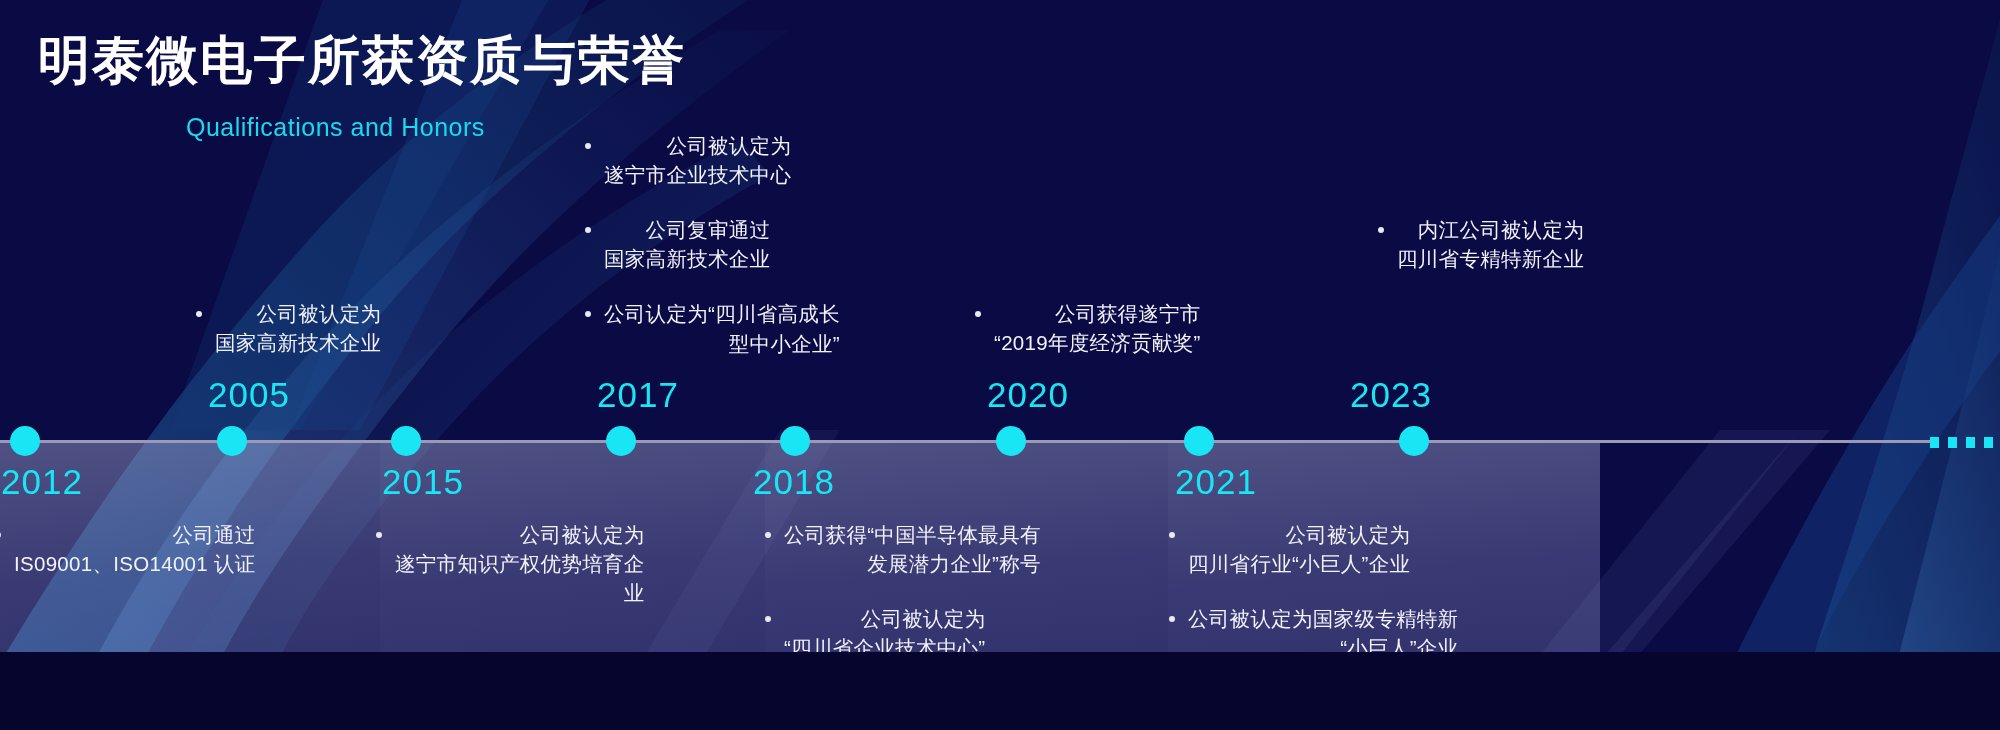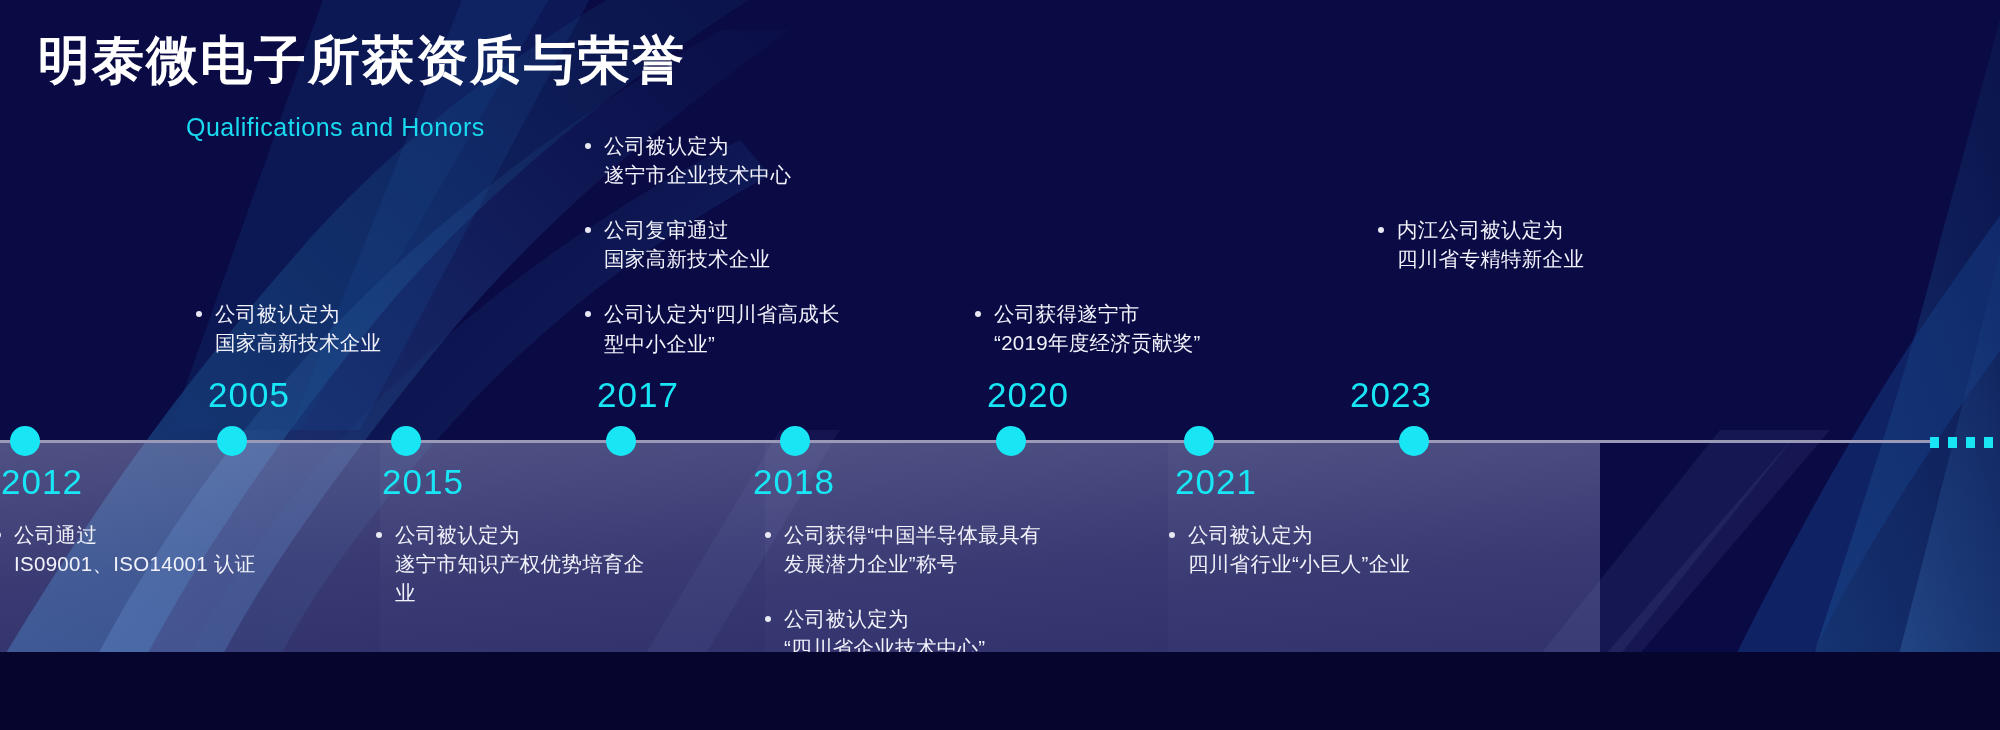--- a/index.html
+++ b/index.html
@@ -102,20 +102,21 @@
     color: #18e6f5;
     letter-spacing: 1px;
     z-index: 14;
     white-space: nowrap;
   }
 
   
   .bullets {
     position: absolute;
     z-index: 14;
+    text-align: right;
   }
   .bullet-item {
     display: flex;
     align-items: flex-start;
     margin-bottom: 26px;
   }
   .bullet-item:last-child { margin-bottom: 0; }
   .bullet-dot {
     flex: 0 0 auto;
     width: 6px;
@@ -270,20 +271,25 @@
         </div>
       </div>
       <div class="node-dot" style="left: 1199px; top: 441px;"></div>
       <div class="year-label" style="left: 1175px; top: 462px;">2021</div>
       <div class="bullets" style="left: 1169px; top: 520px;">
         <div class="bullet-item">
           <span class="bullet-dot"></span>
           <span class="bullet-text">公司被认定为
 四川省行业“小巨人”企业</span>
         </div>
+        <div class="bullet-item">
+          <span class="bullet-dot"></span>
+          <span class="bullet-text">公司被认定为国家级专精特新
+“小巨人”企业</span>
+        </div>
       </div>
       <div class="node-dot" style="left: 1414px; top: 441px;"></div>
       <div class="year-label" style="left: 1350px; top: 375px;">2023</div>
       <div class="bullets" style="left: 1378px; top: 215px;">
         <div class="bullet-item">
           <span class="bullet-dot"></span>
           <span class="bullet-text">内江公司被认定为
 四川省专精特新企业</span>
         </div>
       </div>

